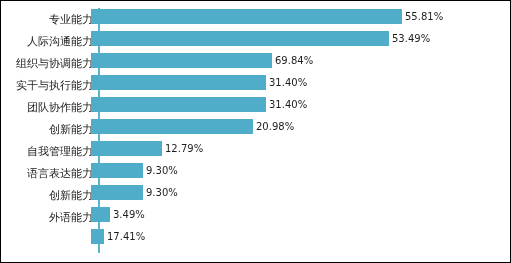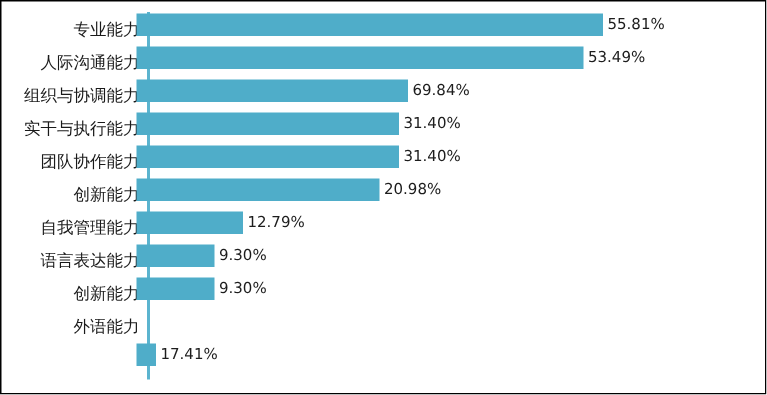--- a/index.html
+++ b/index.html
@@ -159,20 +159,24 @@
     <div class="bar-row" style="top:184px;">
       <span class="cat-label">创新能力</span>
       <span class="bar-track">
         <span class="bar" style="width: 52px; background: rgb(79, 173, 201);"></span>
         <span class="bar-value">9.30%</span>
       </span>
     </div>
 
     <div class="bar-row" style="top:206px;">
       <span class="cat-label">外语能力</span>
+      <span class="bar-track">
+        <span class="bar" style="width: 19px; background: rgb(79, 173, 201);"></span>
+        <span class="bar-value">3.49%</span>
+      </span>
     </div>
 
     <div class="bar-row" style="top:228px;">
       <span class="bar-track">
         <span class="bar" style="width: 13px; background: rgb(79, 173, 201);"></span>
         <span class="bar-value">17.41%</span>
       </span>
     </div>
 
   </div>

